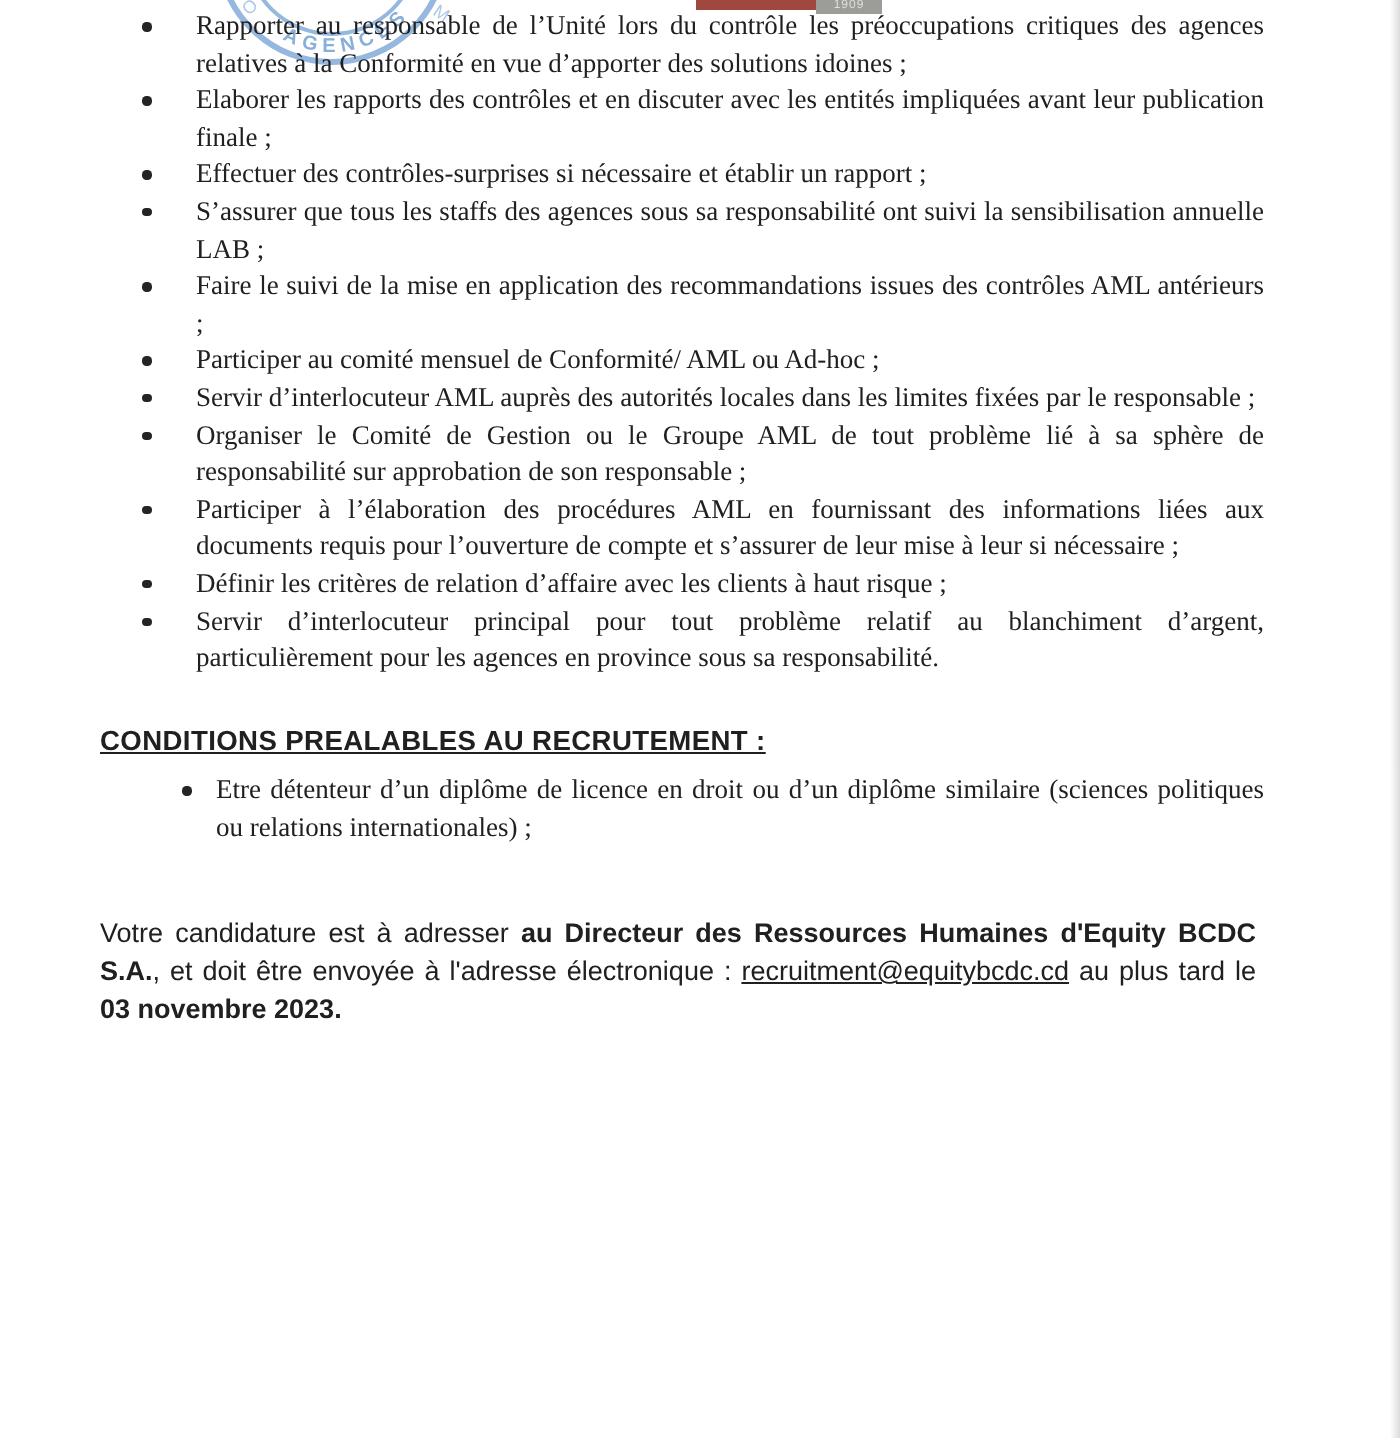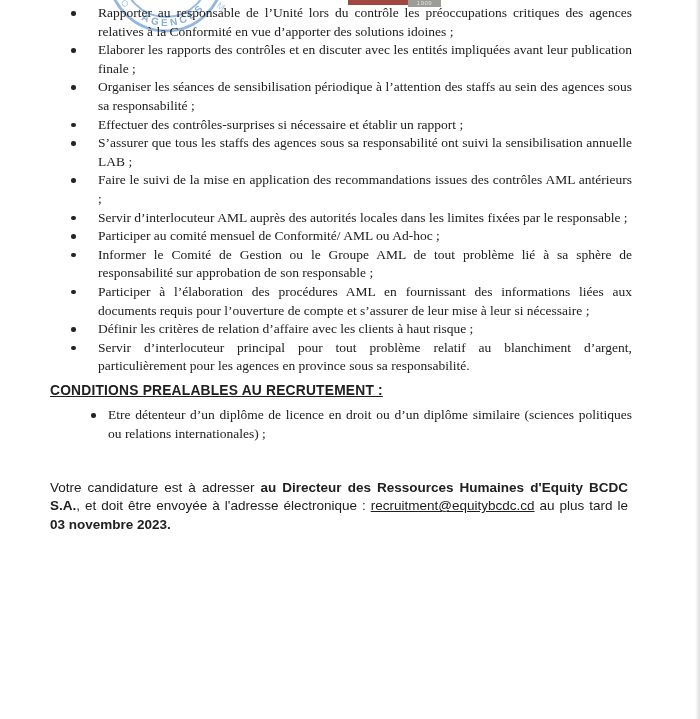--- a/index.html
+++ b/index.html
@@ -22,21 +22,21 @@
   .content{position:relative;z-index:1;}
   ul{list-style:none;margin:0;padding:0;}
   li{position:relative;margin:0;}
   .dot{position:absolute;left:1px;top:7px;width:4.5px;height:4.5px;border-radius:50%;
     background:#242424;}
   .li-text{display:block;text-align:justify;text-align-last:left;font-family:Liberation Serif, serif;}
   ul.resp{margin-left:70px;width:562px;}
   ul.resp li{padding-left:28px;}
   ul.cond{margin-left:90px;width:542px;margin-top:6px;}
   ul.cond li{padding-left:18px;}
-  h2.sec{font-size:13.8px;line-height:18.6px;font-weight:bold;margin:6px 0 0 50px;
+  h2.sec{font-size:13.8px;line-height:18.6px;font-weight:bold;margin:23px 0 0 50px;
     text-decoration:underline;letter-spacing:.2px;}
   p.closing{margin:35px 0 0 50px;width:578px;text-align:justify;text-align-last:left;}
   p.closing .email{text-decoration:underline;}
   b{font-weight:bold;}
 </style>
 </head>
 <body>
 
 <div class="page">
 
@@ -64,45 +64,41 @@
       <li>
           <span class="dot"></span>
           <span class="li-text">Rapporter au responsable de l’Unité lors du contrôle les préoccupations critiques des agences relatives à la Conformité en vue d’apporter des solutions idoines ;</span>
         </li>
       <li>
           <span class="dot"></span>
           <span class="li-text">Elaborer les rapports des contrôles et en discuter avec les entités impliquées avant leur publication finale ;</span>
         </li>
       <li>
           <span class="dot"></span>
-          <span class="li-text">Organiser les séances de sensibilisation périodique à l’attention des staffs au sein des agences sous sa responsabilité ;</span>
-        </li>
-      <li>
-          <span class="dot"></span>
           <span class="li-text">Effectuer des contrôles-surprises si nécessaire et établir un rapport ;</span>
         </li>
       <li>
           <span class="dot"></span>
           <span class="li-text">S’assurer que tous les staffs des agences sous sa responsabilité ont suivi la sensibilisation annuelle LAB ;</span>
         </li>
       <li>
           <span class="dot"></span>
           <span class="li-text">Faire le suivi de la mise en application des recommandations issues des contrôles AML antérieurs ;</span>
         </li>
       <li>
           <span class="dot"></span>
+          <span class="li-text">Participer au comité mensuel de Conformité/ AML ou Ad-hoc ;</span>
+        </li>
+      <li>
+          <span class="dot"></span>
           <span class="li-text">Servir d’interlocuteur AML auprès des autorités locales dans les limites fixées par le responsable ;</span>
         </li>
       <li>
           <span class="dot"></span>
-          <span class="li-text">Participer au comité mensuel de Conformité/ AML ou Ad-hoc ;</span>
-        </li>
-      <li>
-          <span class="dot"></span>
-          <span class="li-text">Informer le Comité de Gestion ou le Groupe AML de tout problème lié à sa sphère de responsabilité sur approbation de son responsable ;</span>
+          <span class="li-text">Organiser le Comité de Gestion ou le Groupe AML de tout problème lié à sa sphère de responsabilité sur approbation de son responsable ;</span>
         </li>
       <li>
           <span class="dot"></span>
           <span class="li-text">Participer à l’élaboration des procédures AML en fournissant des informations liées aux documents requis pour l’ouverture de compte et s’assurer de leur mise à leur si nécessaire ;</span>
         </li>
       <li>
           <span class="dot"></span>
           <span class="li-text">Définir les critères de relation d’affaire avec les clients à haut risque ;</span>
         </li>
       <li>

